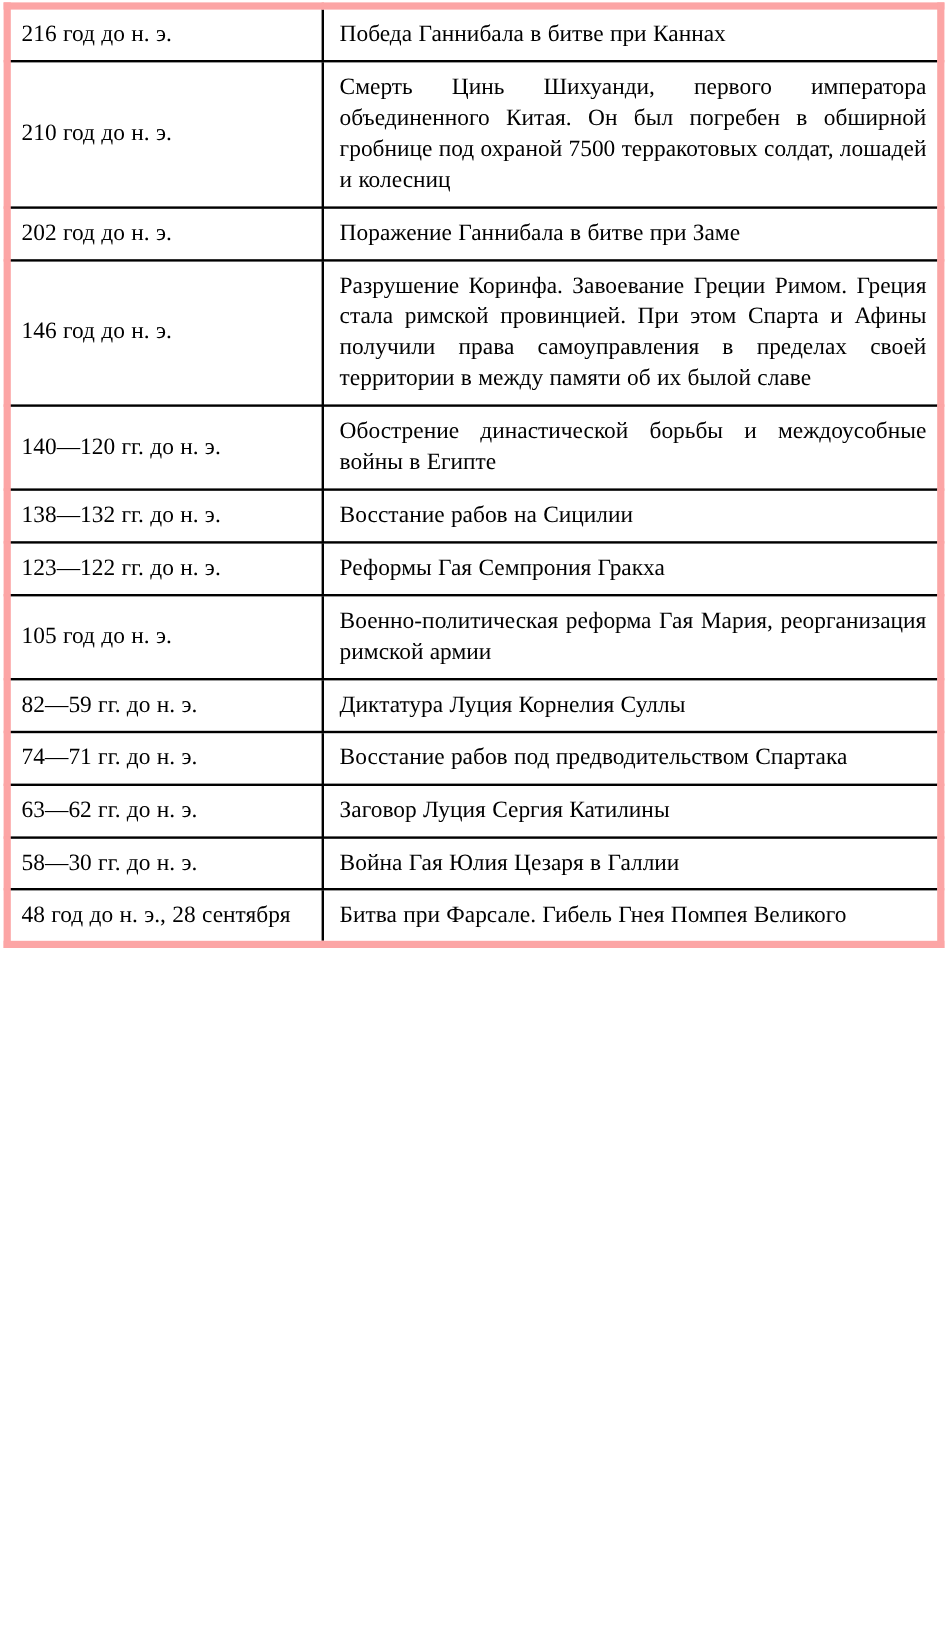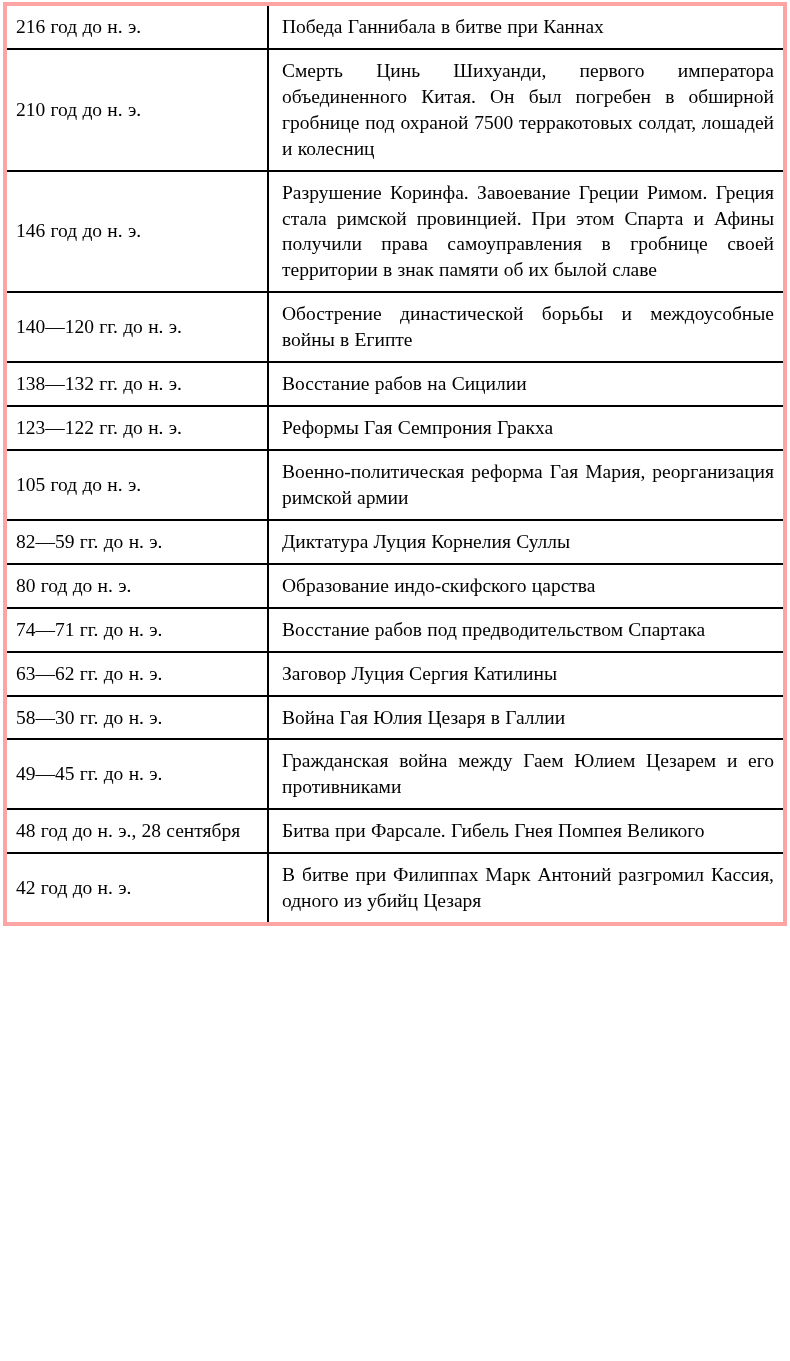--- a/index.html
+++ b/index.html
@@ -13,21 +13,21 @@
     width: 790px;
     min-height: 1361px;
     box-sizing: border-box;
     padding: 2px 3px 3px 3px;
     background: #ffffff;
   }
   table.chronology {
     border-collapse: collapse;
     width: 100%;
     table-layout: fixed;
-    border: 4px solid #fca5a5;
+    border: 6px solid #fca5a5;
   }
   table.chronology td {
     border: 2px solid #000;
     font-size: 19.5px;
     line-height: 1.33;
     vertical-align: middle;
     box-sizing: border-box;
     word-spacing: 0.02em;
   }
   td.date-cell {
@@ -51,24 +51,28 @@
     <td class="date-cell">216 год до н. э.</td>
     <td class="event-cell">Победа Ганнибала в битве при Каннах</td>
   </tr>
 
   <tr>
     <td class="date-cell">210 год до н. э.</td>
     <td class="event-cell">Смерть Цинь Шихуанди, первого императора объединенного Китая. Он был погребен в обширной гробнице под охраной 7500 терракотовых солдат, лошадей и колесниц</td>
   </tr>
 
 
+  <tr>
+    <td class="date-cell">202 год до н. э.</td>
+    <td class="event-cell">Поражение Ганнибала в битве при Заме</td>
+  </tr>
 
   <tr>
     <td class="date-cell">146 год до н. э.</td>
-    <td class="event-cell">Разрушение Коринфа. Завоевание Греции Римом. Греция стала римской провинцией. При этом Спарта и Афины получили права самоуправления в гробнице своей территории в знак памяти об их былой славе</td>
+    <td class="event-cell">Разрушение Коринфа. Завоевание Греции Римом. Греция стала римской провинцией. При этом Спарта и Афины получили права самоуправления в пределах своей территории в между памяти об их былой славе</td>
   </tr>
 
   <tr>
     <td class="date-cell">140—120 гг. до н. э.</td>
     <td class="event-cell">Обострение династической борьбы и междоусобные войны в Египте</td>
   </tr>
 
   <tr>
     <td class="date-cell">138—132 гг. до н. э.</td>
     <td class="event-cell">Восстание рабов на Сицилии</td>
@@ -82,52 +86,40 @@
   <tr>
     <td class="date-cell">105 год до н. э.</td>
     <td class="event-cell">Военно-политическая реформа Гая Мария, реорганизация римской армии</td>
   </tr>
 
   <tr>
     <td class="date-cell">82—59 гг. до н. э.</td>
     <td class="event-cell">Диктатура Луция Корнелия Суллы</td>
   </tr>
 
-  <tr>
-    <td class="date-cell">80 год до н. э.</td>
-    <td class="event-cell">Образование индо-скифского царства</td>
-  </tr>
 
   <tr>
     <td class="date-cell">74—71 гг. до н. э.</td>
     <td class="event-cell">Восстание рабов под предводительством Спартака</td>
   </tr>
 
   <tr>
     <td class="date-cell">63—62 гг. до н. э.</td>
     <td class="event-cell">Заговор Луция Сергия Катилины</td>
   </tr>
 
   <tr>
     <td class="date-cell">58—30 гг. до н. э.</td>
     <td class="event-cell">Война Гая Юлия Цезаря в Галлии</td>
   </tr>
 
 
-  <tr>
-    <td class="date-cell">49—45 гг. до н. э.</td>
-    <td class="event-cell">Гражданская война между Гаем Юлием Цезарем и его противниками</td>
-  </tr>
 
   <tr>
     <td class="date-cell">48 год до н. э., 28 сентября</td>
     <td class="event-cell">Битва при Фарсале. Гибель Гнея Помпея Великого</td>
   </tr>
 
 
-  <tr>
-    <td class="date-cell">42 год до н. э.</td>
-    <td class="event-cell">В битве при Филиппах Марк Антоний разгромил Кассия, одного из убийц Цезаря</td>
-  </tr>
 
 </tbody>
   </table>
 </div>
 
 </body></html>

